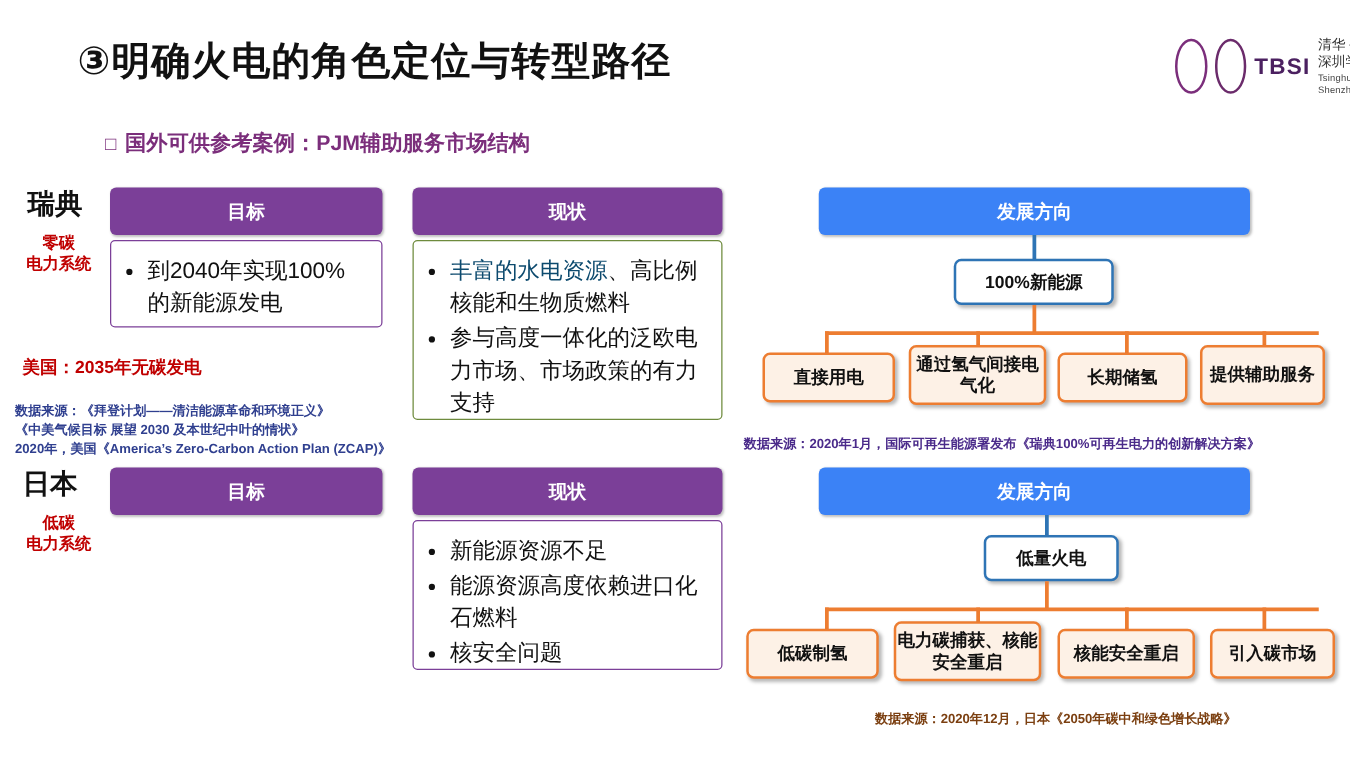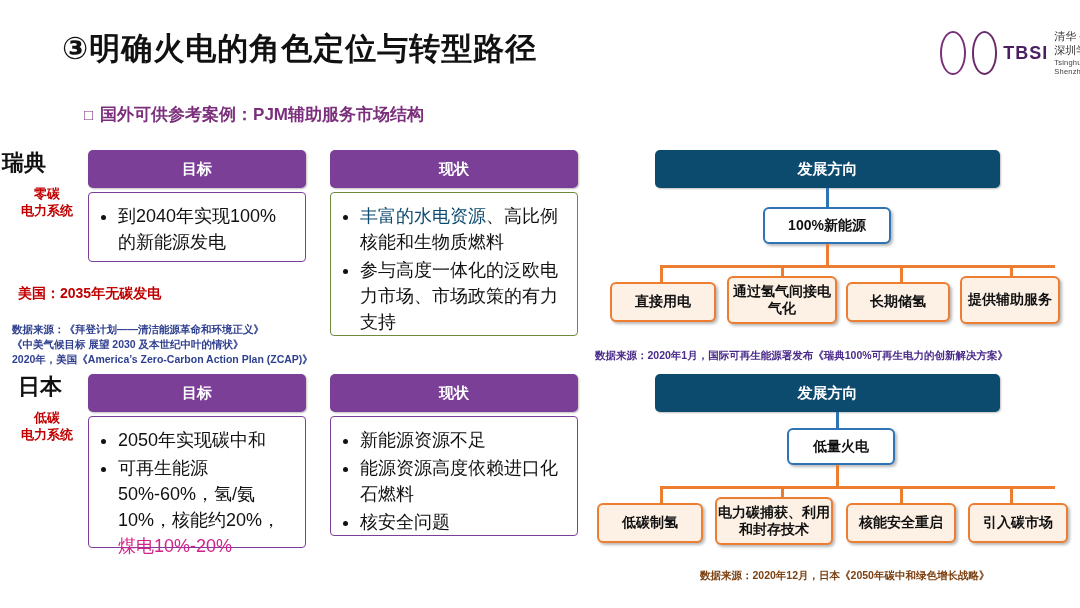--- a/index.html
+++ b/index.html
@@ -44,21 +44,21 @@
   .redline{position:absolute;font-size:14px;font-weight:bold;color:#c00000;}
 
   
   .hdr{
     position:absolute;height:38px;border-radius:5px;
     display:flex;align-items:center;justify-content:center;
     color:#ffffff;font-size:15px;font-weight:bold;
     box-shadow:1px 1px 2px rgba(0,0,0,.25);
   }
   .hdr.purple{background:#7b3f98;}
-  .hdr.green{background:#0c4a6e;}
+  .hdr.green{background:#3b82f6;}
 
   .body-box{
     position:absolute;border-radius:4px;background:#fff;
     box-sizing:border-box;padding:10px 12px;
     font-size:18px;line-height:1.45;
   }
   .body-box.purple{border:1.6px solid #7b3f98;}
   .body-box.green{border:1.6px solid #6e8b3d;}
   .body-box ul{margin:0;padding-left:17px;}
   .body-box li{margin-bottom:2px;}
@@ -96,21 +96,21 @@
     <div class="logo-cn">
       <div>清华－伯克利深圳学院</div>
       <div class="en">Tsinghua-Berkeley Shenzhen Institute</div>
     </div>
   </div>
 
   <div class="subtitle">
     <span class="sq">□</span><span>国外可供参考案例：PJM辅助服务市场结构</span>
   </div>
 
-  <div class="side-label side-country" style="left:2px;top:148px;">瑞典</div>
+  <div class="side-label side-country" style="left:22px;top:148px;">瑞典</div>
   <div class="side-label side-red" style="left:9px;top:186px;width:76px;">
     <div>零碳</div>
     <div>电力系统</div>
   </div>
 
   <div class="hdr purple" style="left:88px;top:150px;width:218px;">目标</div>
   <div class="body-box purple" style="left:88px;top:192px;width:218px;height:70px;">
     <ul>
       <li>到2040年实现100%的新能源发电</li>
     </ul>
@@ -149,26 +149,20 @@
 
   <div class="src purpleish" style="left:595px;top:348px;width:480px;">数据来源：2020年1月，国际可再生能源署发布《瑞典100%可再生电力的创新解决方案》</div>
 
   <div class="side-label side-country" style="left:18px;top:372px;">日本</div>
   <div class="side-label side-red" style="left:9px;top:410px;width:76px;">
     <div>低碳</div>
     <div>电力系统</div>
   </div>
 
   <div class="hdr purple" style="left:88px;top:374px;width:218px;">目标</div>
-  <div class="body-box purple" style="left:88px;top:416px;width:218px;height:132px;">
-    <ul>
-      <li>2050年实现碳中和</li>
-      <li>可再生能源50%-60%，氢/氨10%，核能约20%，<span class="magenta">煤电10%-20%</span></li>
-    </ul>
-  </div>
 
   <div class="hdr purple" style="left:330px;top:374px;width:248px;">现状</div>
   <div class="body-box purple" style="left:330px;top:416px;width:248px;height:120px;">
     <ul>
       <li>新能源资源不足</li>
       <li>能源资源高度依赖进口化石燃料</li>
       <li>核安全问题</li>
     </ul>
   </div>
 
@@ -176,19 +170,19 @@
   <div class="connector blue" style="left:836px;top:412px;width:3px;height:18px;"></div>
   <div class="flowbox blue" style="left:787px;top:428px;width:108px;height:37px;">低量火电</div>
   <div class="connector" style="left:836px;top:465px;width:3px;height:22px;"></div>
   <div class="connector" style="left:660px;top:486px;width:395px;height:3px;"></div>
   <div class="connector" style="left:660px;top:486px;width:3px;height:18px;"></div>
   <div class="connector" style="left:781px;top:486px;width:3px;height:18px;"></div>
   <div class="connector" style="left:900px;top:486px;width:3px;height:18px;"></div>
   <div class="connector" style="left:1010px;top:486px;width:3px;height:18px;"></div>
 
   <div class="flowbox orange" style="left:597px;top:503px;width:106px;height:40px;">低碳制氢</div>
-  <div class="flowbox orange" style="left:715px;top:497px;width:118px;height:48px;">电力碳捕获、利用和封存技术</div>
+  <div class="flowbox orange" style="left:715px;top:497px;width:118px;height:48px;">电力碳捕获、核能安全重启</div>
   <div class="flowbox orange" style="left:968px;top:503px;width:100px;height:40px;">引入碳市场</div>
   <div class="flowbox orange" style="left:846px;top:503px;width:110px;height:40px;">核能安全重启</div>
 
   <div class="src brown" style="left:700px;top:568px;width:380px;">数据来源：2020年12月，日本《2050年碳中和绿色增长战略》</div>
 
 </div>
 
 </body></html>

